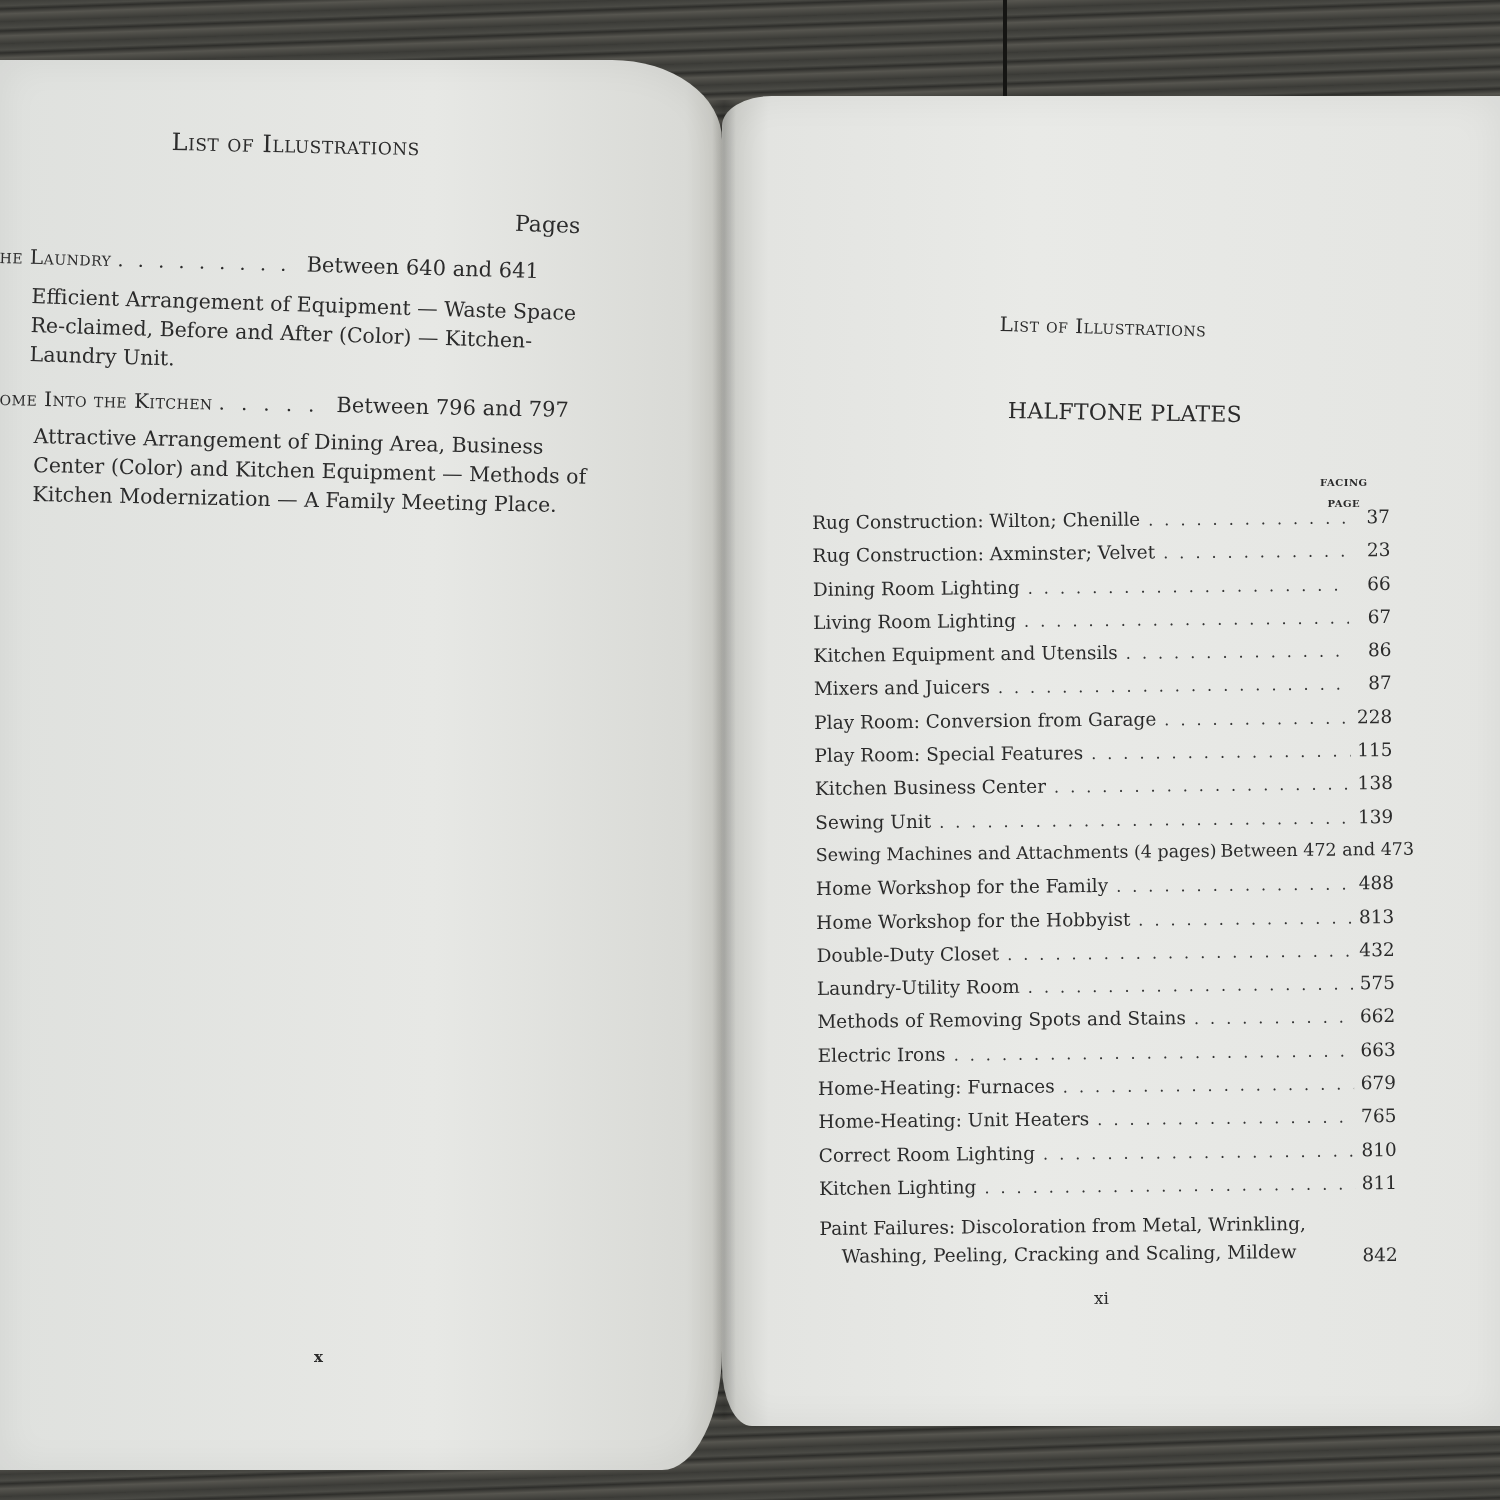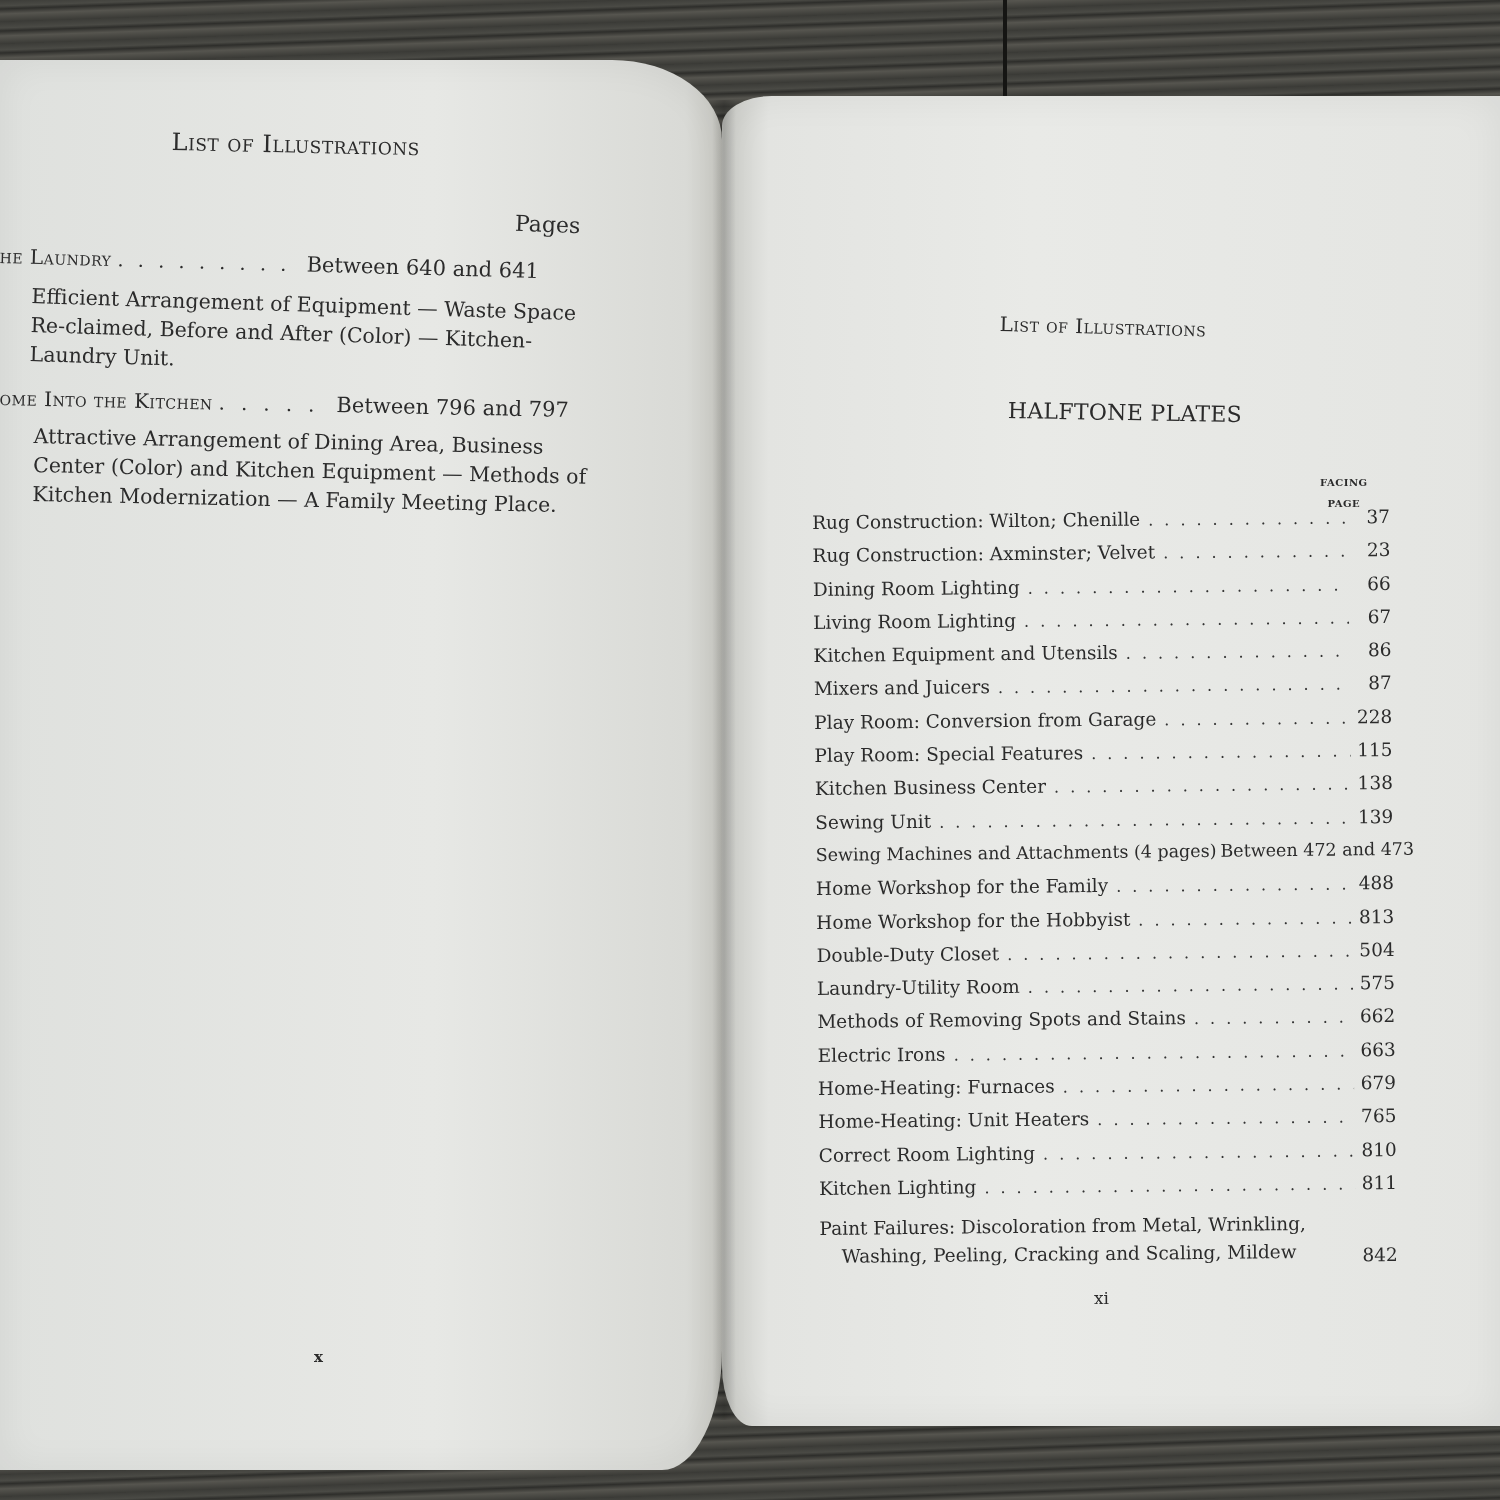--- a/index.html
+++ b/index.html
@@ -143,21 +143,21 @@
       <span class="p">488</span>
     </div>
   <div class="toc-row">
       <span class="t">Home Workshop for the Hobbyist</span>
       <span class="dots">..............................</span>
       <span class="p">813</span>
     </div>
   <div class="toc-row">
       <span class="t">Double-Duty Closet</span>
       <span class="dots">..............................</span>
-      <span class="p">504</span>
+      <span class="p">432</span>
     </div>
   <div class="toc-row">
       <span class="t">Laundry-Utility Room</span>
       <span class="dots">..............................</span>
       <span class="p">575</span>
     </div>
   <div class="toc-row">
       <span class="t">Methods of Removing Spots and Stains</span>
       <span class="dots">..............................</span>
       <span class="p">662</span>

